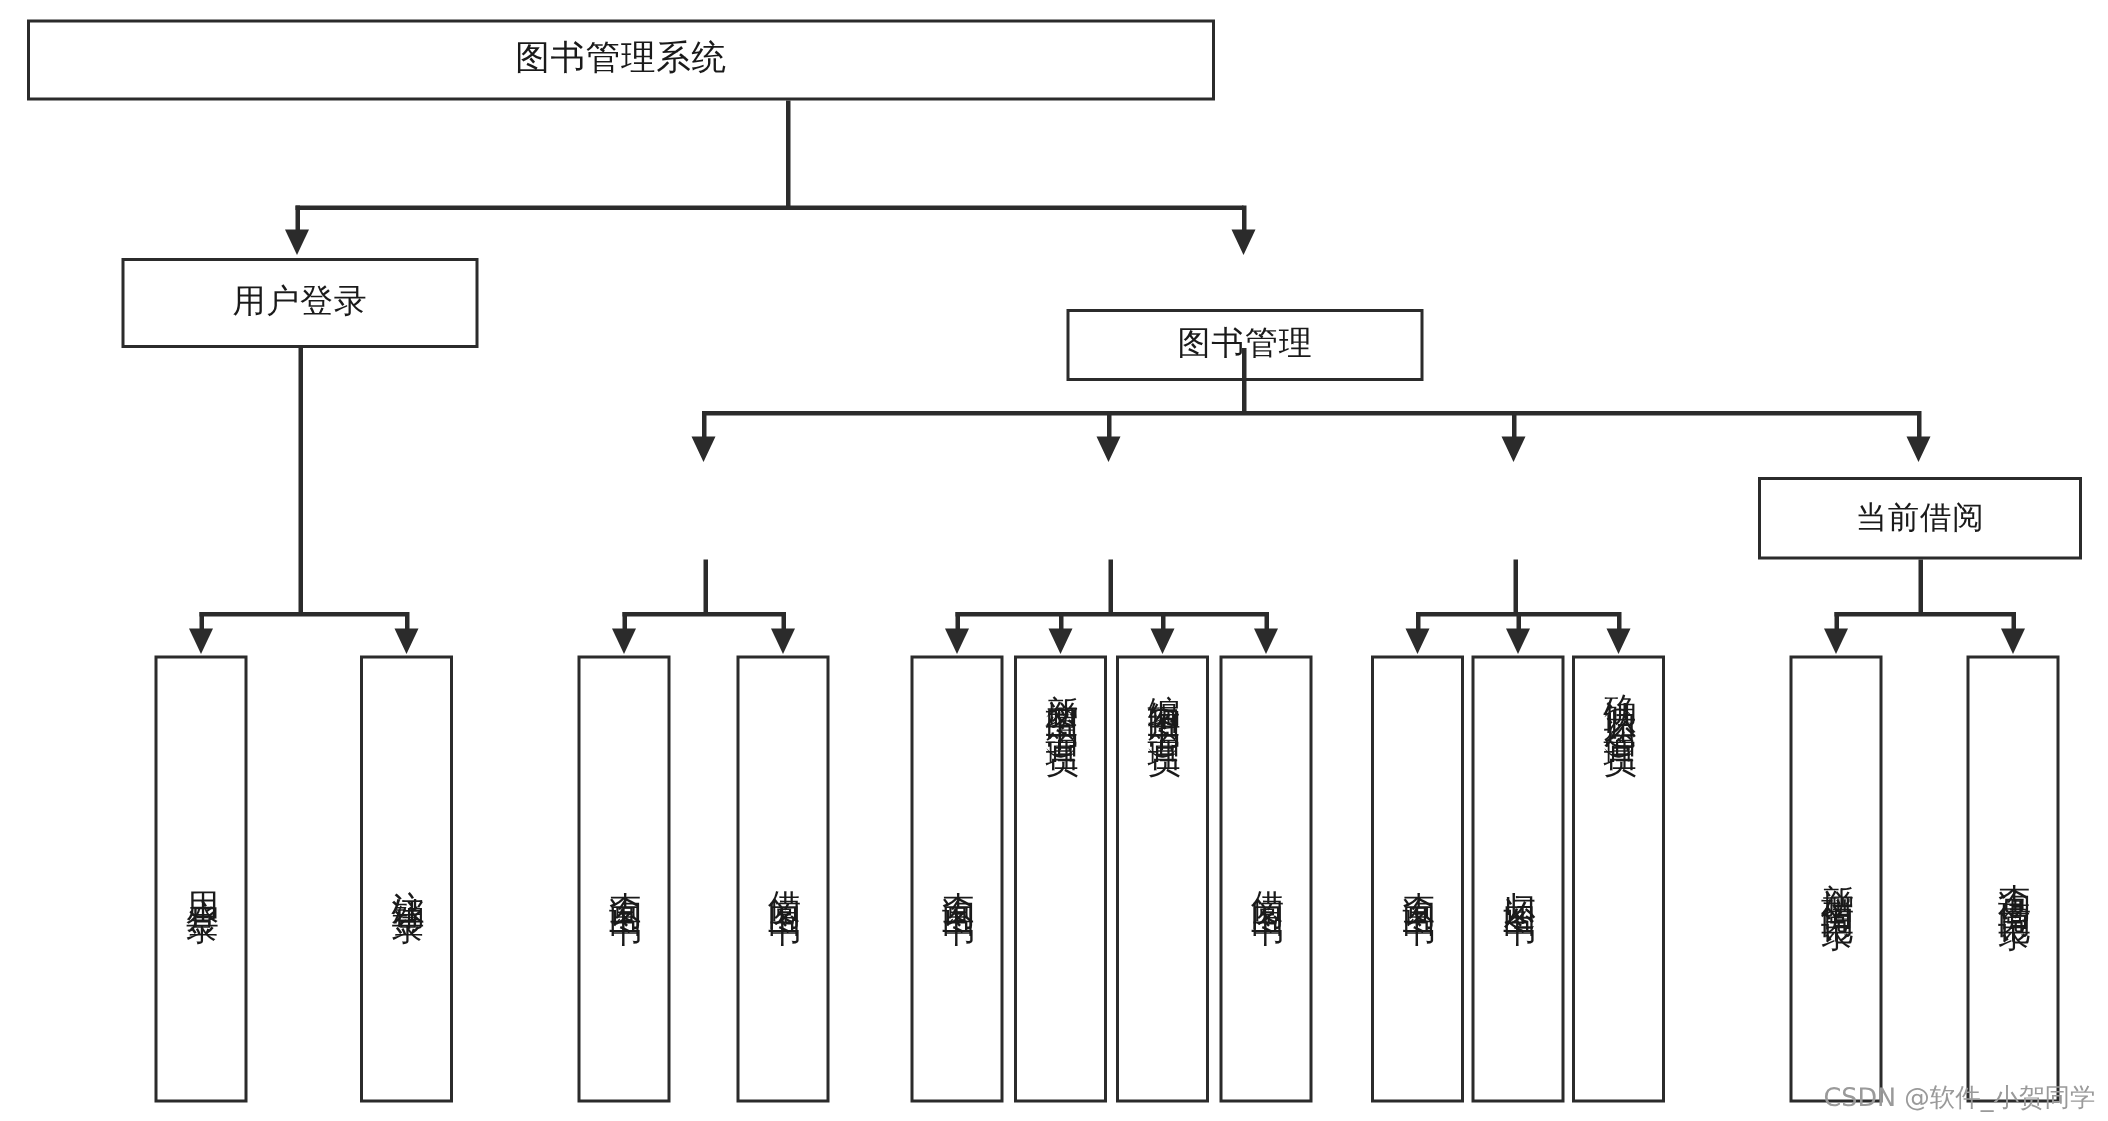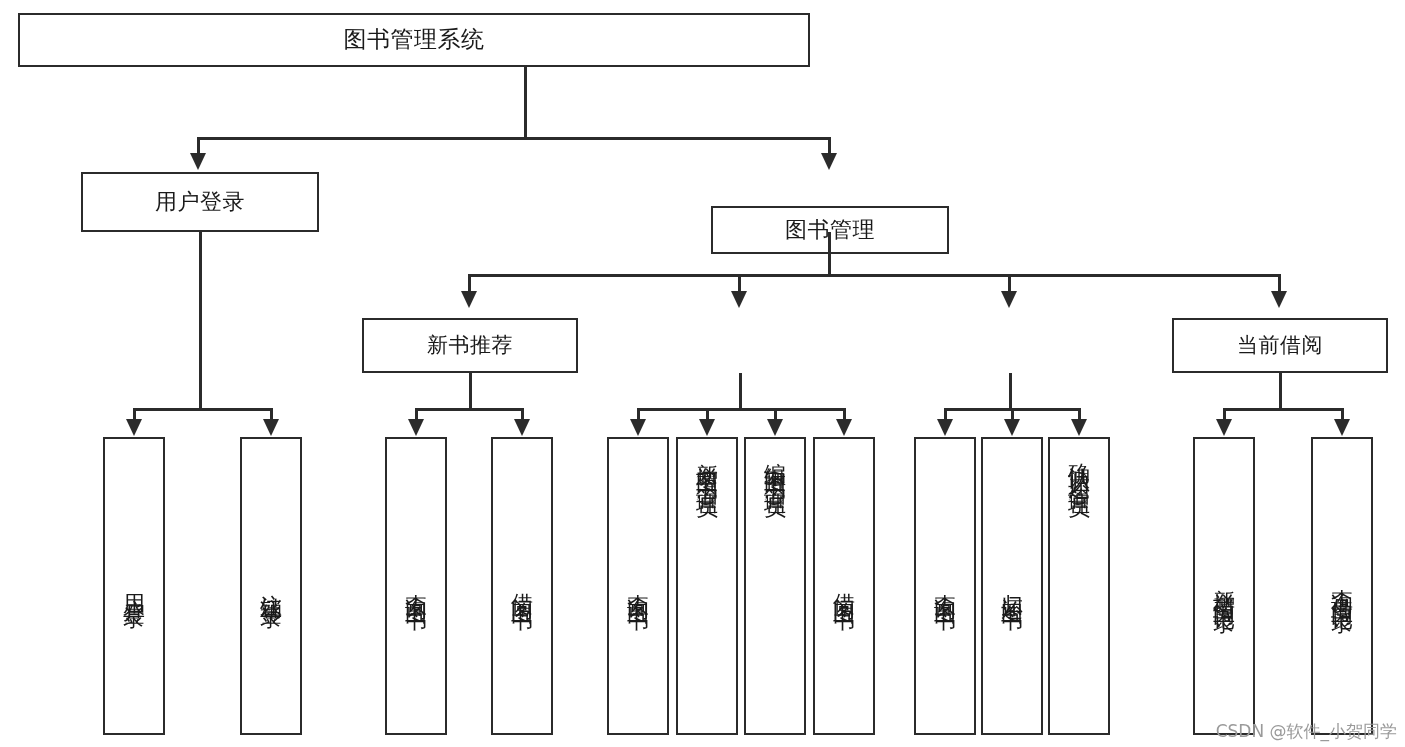--- a/index.html
+++ b/index.html
@@ -130,23 +130,20 @@
 
   <div class="vline" style="left:738px; top:274px; height:18px;"></div>
   <div class="arrow" style="left:731px; top:291px;"></div>
 
   <div class="vline" style="left:1008px; top:274px; height:18px;"></div>
   <div class="arrow" style="left:1001px; top:291px;"></div>
 
   <div class="vline" style="left:1278px; top:274px; height:18px;"></div>
   <div class="arrow" style="left:1271px; top:291px;"></div>
 
-  <div class="node level2" style="left:362px; top:318px; width:216px; height:55px;">
-    <span class="label">新书推荐</span>
-  </div>
   <div class="node level2" style="left:1172px; top:318px; width:216px; height:55px;">
     <span class="label">当前借阅</span>
   </div>
 
   <div class="vline" style="left:469px; top:373px; height:37px;"></div>
   <div class="hline" style="left:415px; top:408px; width:108px;"></div>
   <div class="vline" style="left:415px; top:408px; height:12px;"></div>
   <div class="arrow" style="left:408px; top:419px;"></div>
   <div class="vline" style="left:521px; top:408px; height:12px;"></div>
   <div class="arrow" style="left:514px; top:419px;"></div>

